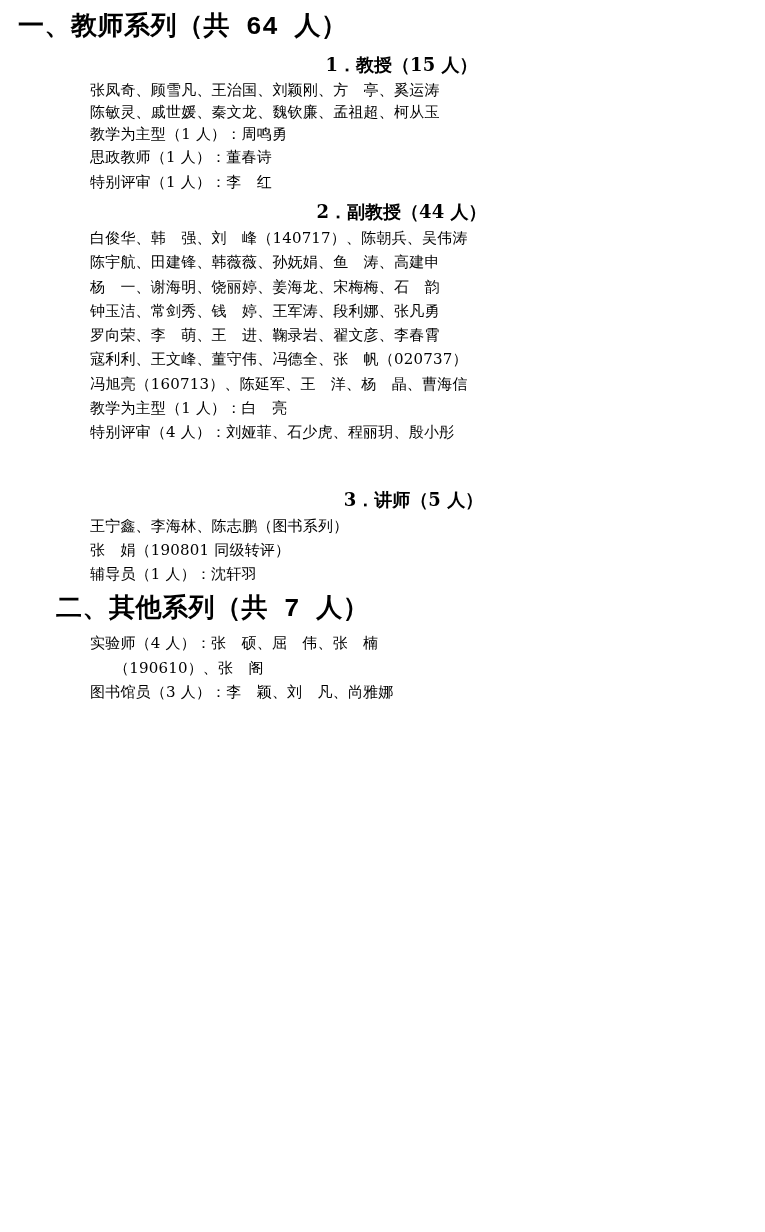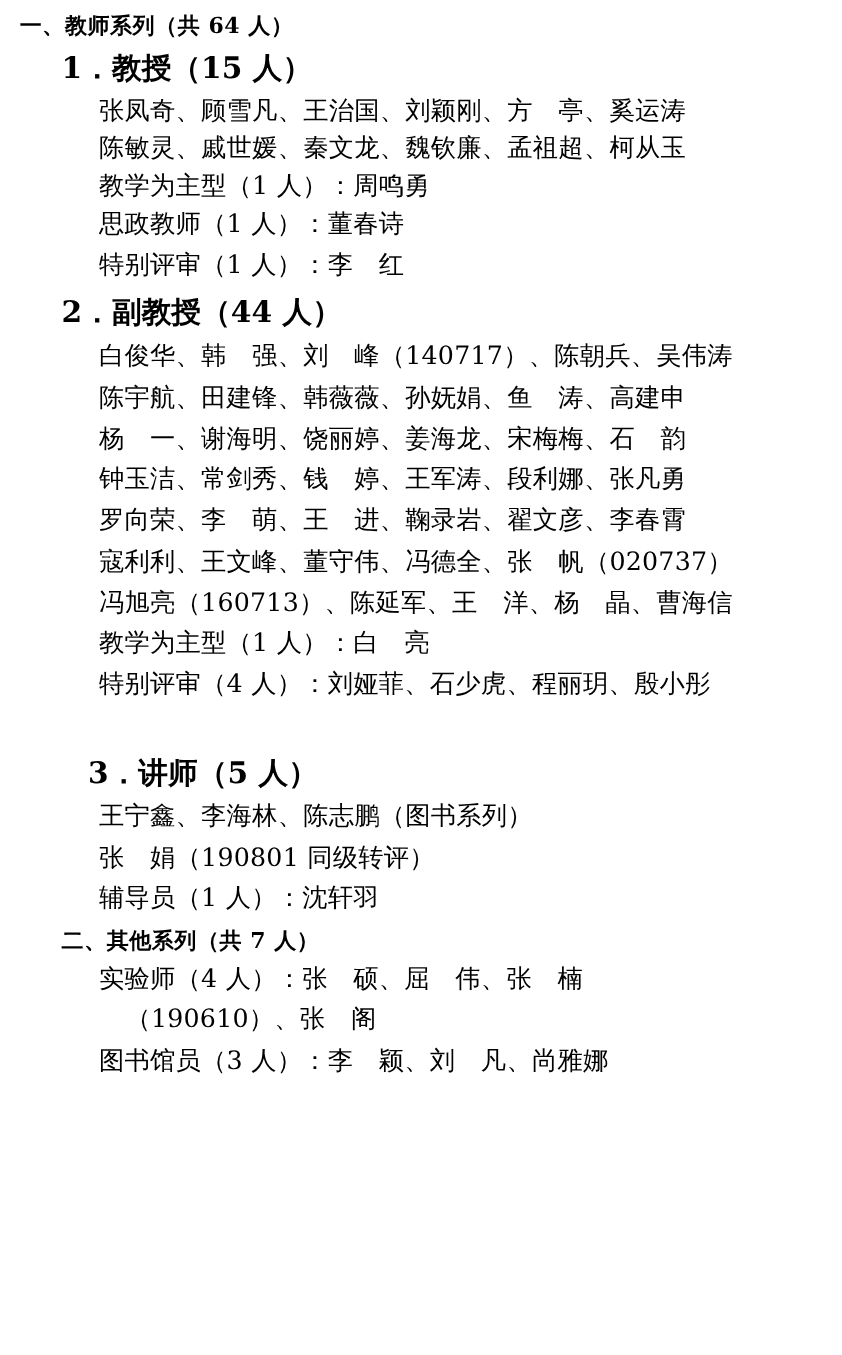--- a/index.html
+++ b/index.html
@@ -12,42 +12,44 @@
     min-height: 1232px;
     font-family: "DejaVu Serif", "Liberation Serif", serif;
     color: #000000;
   }
   .page {
     width: 765px;
     box-sizing: border-box;
     padding: 8px 18px 10px 18px;
   }
   .h1 {
-    font-size: 20px;
+    font-size: 26px;
     font-weight: bold;
     letter-spacing: 0.5px;
     line-height: 1.5;
     margin: 0 0 2px 0;
+    font-family: Liberation Mono, monospace;
   }
   .h1.indent-center {
     padding-left: 38px;
   }
   .h2 {
-    font-size: 27px;
+    font-size: 18px;
     font-weight: bold;
     line-height: 1.55;
     padding-left: 38px;
     margin: 4px 0 0 0;
+    text-align: center;
   }
   .h2.sub {
     padding-left: 62px;
     margin-top: 37px;
   }
   .line {
-    font-size: 23px;
+    font-size: 15px;
     line-height: 1.62;
     padding-left: 72px;
     white-space: pre;
     letter-spacing: 0.2px;
   }
   .line.tight {
     line-height: 1.48;
   }
   .line.cont {
     padding-left: 96px;

